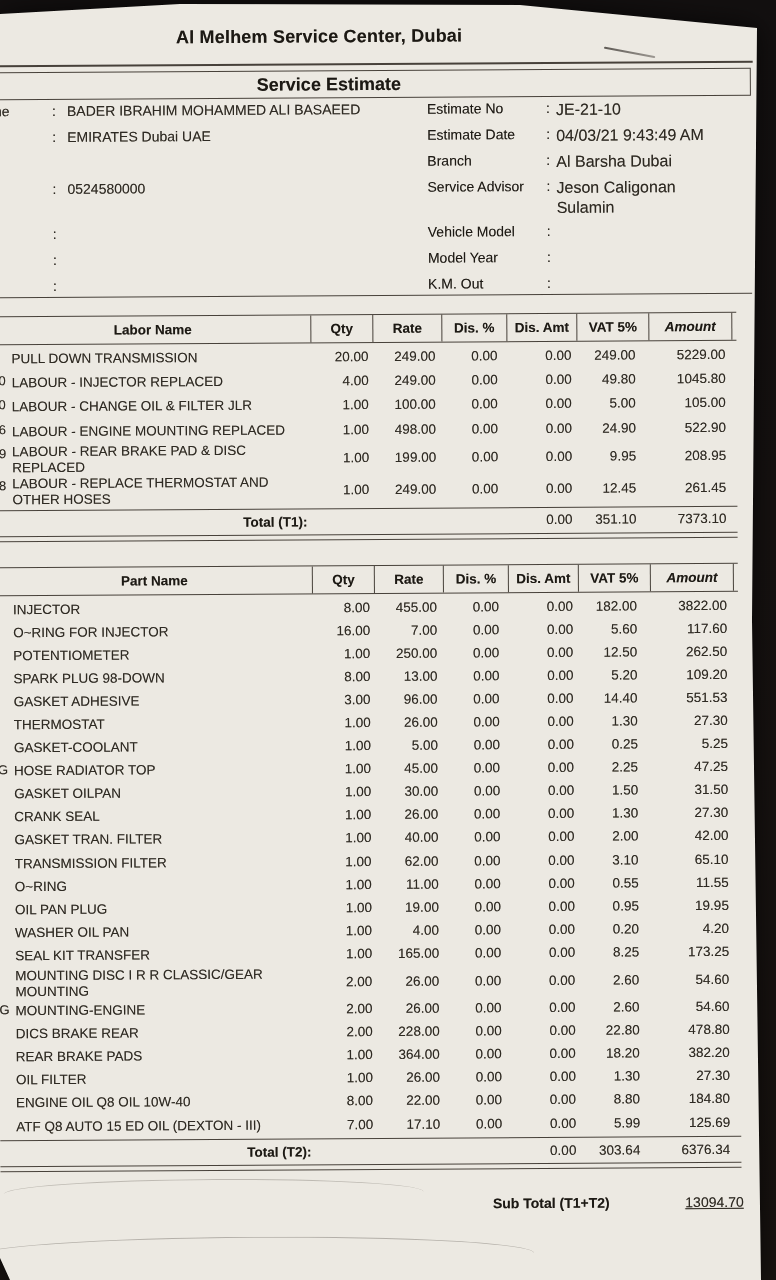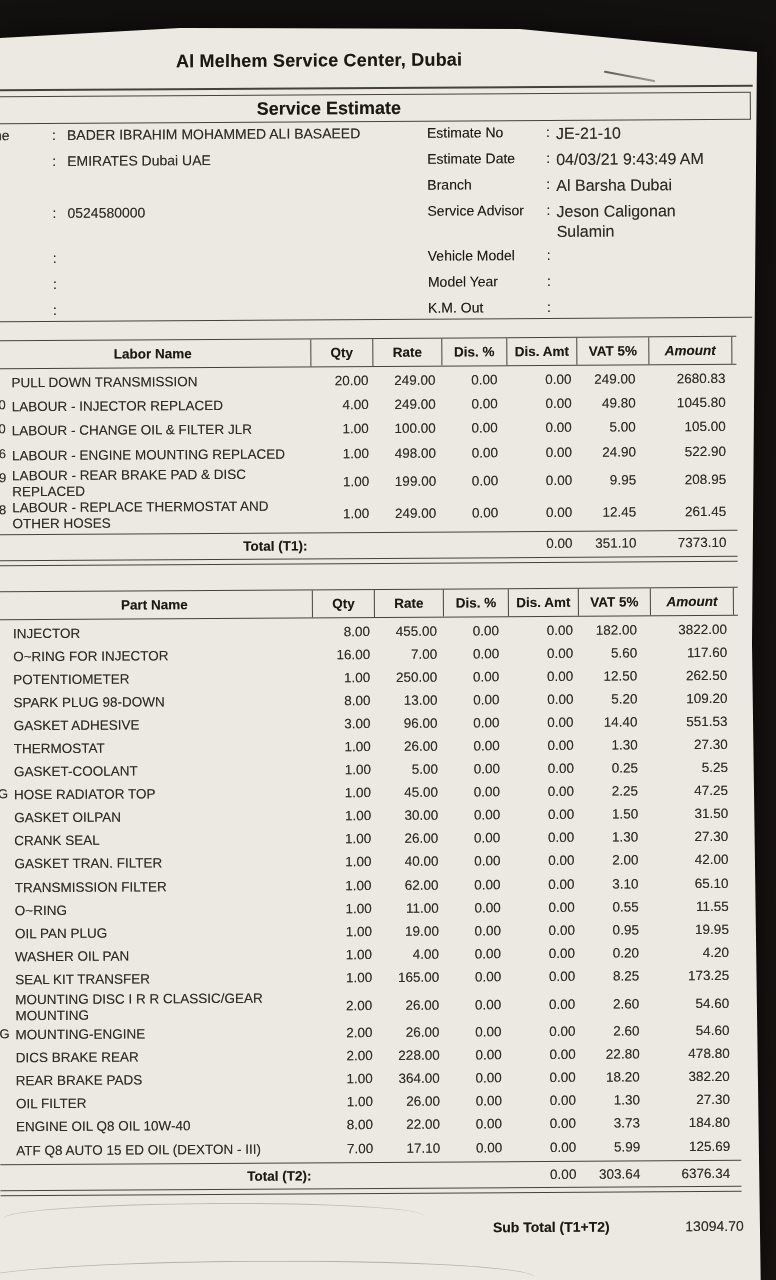--- a/index.html
+++ b/index.html
@@ -14,21 +14,20 @@
   .paper-wrap{position:absolute;inset:0;filter:drop-shadow(0 0 14px rgba(0,0,0,.65));}
   .paper{
     position:absolute;inset:0;
     clip-path:polygon(0px 14px,180px 4px,520px 5px,757px 28px,752px 620px,761px 1280px,10px 1280px,0px 1258px);
     background:
       radial-gradient(120% 60% at 110% 110%, rgba(0,0,0,.14) 0%, rgba(0,0,0,0) 45%),
       radial-gradient(90% 45% at -5% 105%, rgba(0,0,0,.20) 0%, rgba(0,0,0,0) 40%),
       linear-gradient(100deg,#e2dfd7 0%,#ecean 20%,#f0ede7 45%,#efece6 65%,#e6e3db 88%,#ddd9d1 100%),
       #ece9e2;
     background-color:var(--paper);
-    margin-top:24px;
   }
   .content{position:absolute;left:0;top:0;width:776px;height:1280px;transform:rotate(-0.35deg);transform-origin:380px 600px;}
   .abs{position:absolute;}
   .b{font-weight:bold;color:var(--ink-bold);}
   .soft{text-shadow:0 0 .5px rgba(40,32,20,.45);}
 
   .company{left:0;top:26px;width:645px;text-align:center;font-size:18px;letter-spacing:.2px;}
   .pen-mark{left:607px;top:51px;width:52px;height:10px;}
   .pen-mark:before{content:"";position:absolute;left:0;top:2px;width:52px;height:1.6px;background:linear-gradient(90deg,rgba(60,55,50,.8),rgba(90,85,80,.55));transform:rotate(11deg);border-radius:2px;}
   .rule-top{left:-8px;top:63px;width:764px;border-top:2px solid var(--line);}
@@ -64,21 +63,21 @@
   .td.c3{padding-right:9px;}
   .td.c4{padding-right:5px;}
   .td.c5{padding-right:13px;}
   .td.c6{padding-right:7px;}
   .code{position:absolute;left:-1px;top:2px;width:11px;text-align:right;font-size:13px;overflow:visible;}
   .trow{border-top:1.6px solid var(--line);border-bottom:1.6px solid var(--line);min-height:25px;margin-top:2px;}
   .trow .tlabel{text-align:right;padding-right:4px;font-size:13.5px;}
   .dbl{height:4px;border-bottom:1.6px solid var(--line);}
 
   .subtotal{left:0;top:1196px;width:740px;display:flex;justify-content:flex-end;align-items:baseline;font-size:14px;}
-  .subtotal .sv{width:120px;text-align:right;margin-left:14px;}
+  .subtotal .sv{width:120px;text-align:right;margin-left:14px;text-decoration:underline;}
   .fold1{left:0;top:1178px;width:420px;height:40px;border-top:1.2px solid rgba(50,44,36,.25);border-radius:50%/14px;}
   .fold2{left:-30px;top:1236px;width:560px;height:44px;border-top:1.3px solid rgba(50,44,36,.30);border-radius:50%/18px;}
 </style>
 </head>
 <body>
 
 <div class="paper-wrap">
   <div class="paper">
     <div class="content soft">
 
@@ -153,21 +152,21 @@
             <div class="th">Amount</div>
           </div>
           <div class="tbody">
             <div class="tr">
               <div class="td c0">PULL DOWN TRANSMISSION</div>
               <div class="td c1 n">20.00</div>
               <div class="td c2 n">249.00</div>
               <div class="td c3 n">0.00</div>
               <div class="td c4 n">0.00</div>
               <div class="td c5 n">249.00</div>
-              <div class="td c6 n">2680.83</div>
+              <div class="td c6 n">5229.00</div>
             </div>
             <div class="tr">
               <div class="code">0</div>
               <div class="td c0">LABOUR - INJECTOR REPLACED</div>
               <div class="td c1 n">4.00</div>
               <div class="td c2 n">249.00</div>
               <div class="td c3 n">0.00</div>
               <div class="td c4 n">0.00</div>
               <div class="td c5 n">49.80</div>
               <div class="td c6 n">1045.80</div>
@@ -425,21 +424,21 @@
               <div class="td c4 n">0.00</div>
               <div class="td c5 n">1.30</div>
               <div class="td c6 n">27.30</div>
             </div>
             <div class="tr">
               <div class="td c0">ENGINE OIL Q8 OIL 10W-40</div>
               <div class="td c1 n">8.00</div>
               <div class="td c2 n">22.00</div>
               <div class="td c3 n">0.00</div>
               <div class="td c4 n">0.00</div>
-              <div class="td c5 n">3.73</div>
+              <div class="td c5 n">8.80</div>
               <div class="td c6 n">184.80</div>
             </div>
             <div class="tr">
               <div class="td c0">ATF Q8 AUTO 15 ED  OIL (DEXTON - III)</div>
               <div class="td c1 n">7.00</div>
               <div class="td c2 n">17.10</div>
               <div class="td c3 n">0.00</div>
               <div class="td c4 n">0.00</div>
               <div class="td c5 n">5.99</div>
               <div class="td c6 n">125.69</div>

